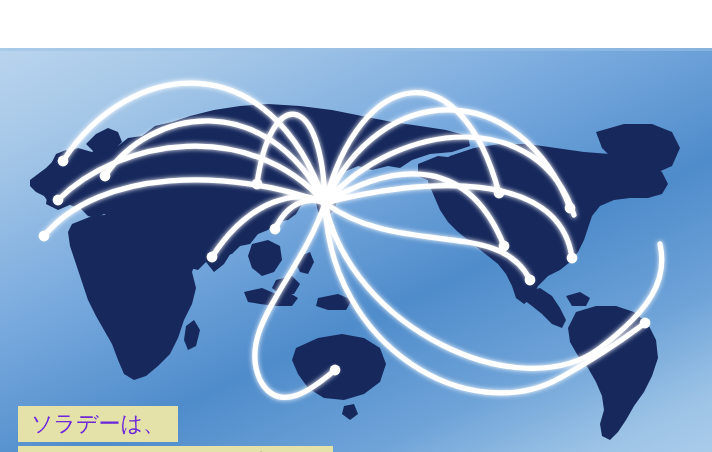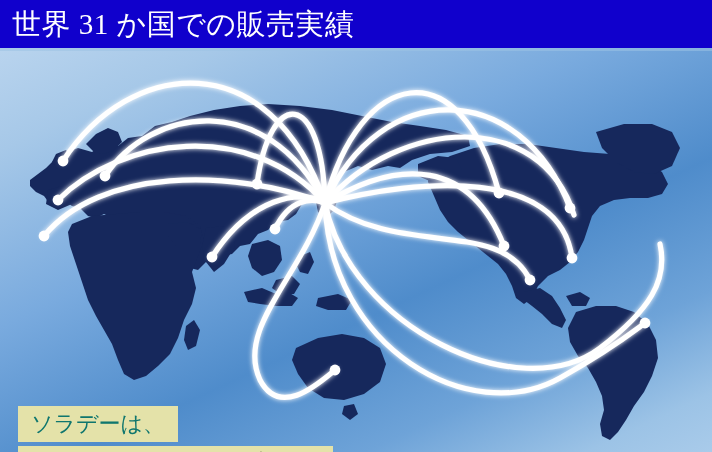--- a/index.html
+++ b/index.html
@@ -59,23 +59,20 @@
     padding:1px 13px 2px 13px;
     white-space:nowrap;
   }
   .cap-line.second{font-size:23px;}
 </style>
 </head>
 <body>
 
 <div id="slide">
 
-  <div id="title-bar" style="background: rgb(16, 0, 204);">
-    <div id="title-text" style="color: rgb(255, 255, 255);">世界 31 か国での販売実績</div>
-  </div>
 
   <div id="stage">
     <svg id="map-svg" viewBox="0 0 712 404" preserveAspectRatio="none">
       <defs>
         <linearGradient id="bgGrad" x1="0" y1="0" x2="0.35" y2="1">
           <stop offset="0%" stop-color="#bcd6ef"></stop>
           <stop offset="30%" stop-color="#86b2e1"></stop>
           <stop offset="60%" stop-color="#4f8ccb"></stop>
           <stop offset="100%" stop-color="#a9cbea"></stop>
         </linearGradient>
@@ -229,18 +226,18 @@
         <circle cx="570" cy="160" r="5.4" fill="#FFFFFF"></circle>
         <circle cx="504" cy="198" r="5.4" fill="#FFFFFF"></circle>
         <circle cx="572" cy="210" r="5.4" fill="#FFFFFF"></circle>
         <circle cx="530" cy="232" r="5.4" fill="#FFFFFF"></circle>
         <circle cx="645" cy="275" r="5.4" fill="#FFFFFF"></circle>
         <circle cx="325" cy="155" r="3.2" fill="#FFFFFF"></circle>
       </g>
     </svg>
 
     <div id="caption">
-      <div class="cap-line first" style="background: rgb(228, 226, 169); color: #0f766e;">ソラデーは、</div>
+      <div class="cap-line first" style="background: rgb(228, 226, 169); color: #6d28d9;">ソラデーは、</div>
       <div class="cap-line second" style="background: rgb(228, 226, 169); color: rgb(21, 18, 12);">世界 31 か国での販売実績。</div>
     </div>
   </div>
 
 </div>
 
 </body></html>

